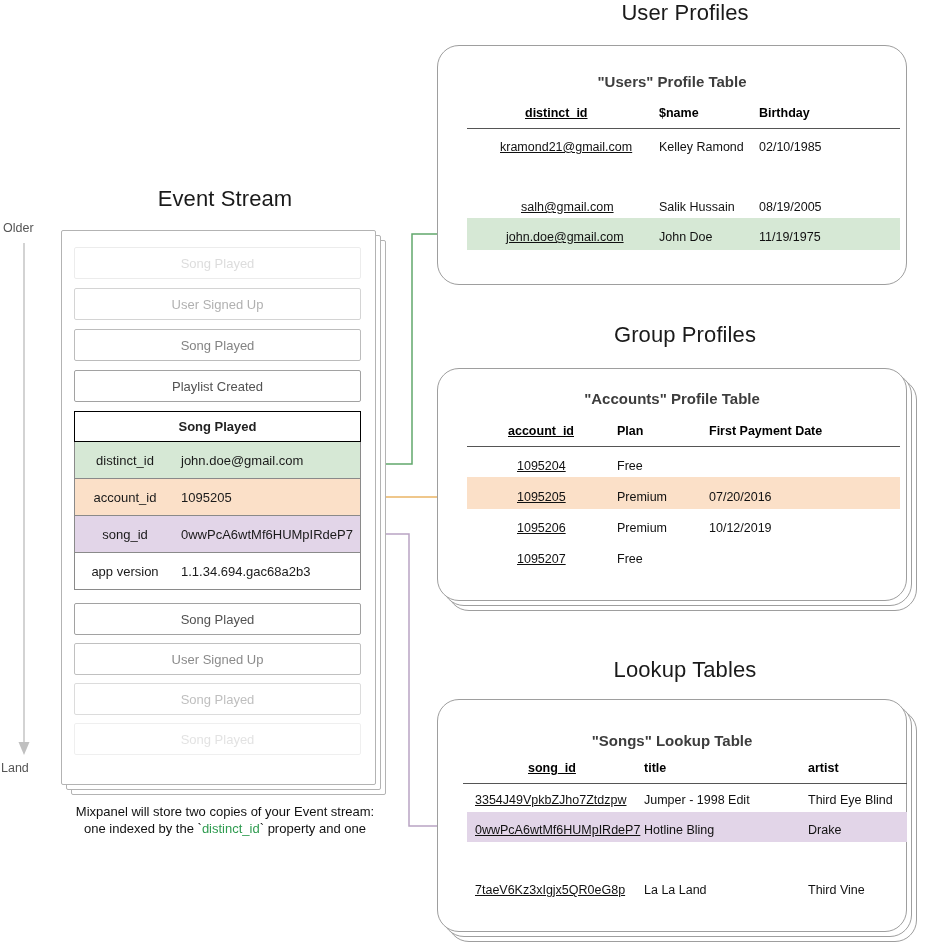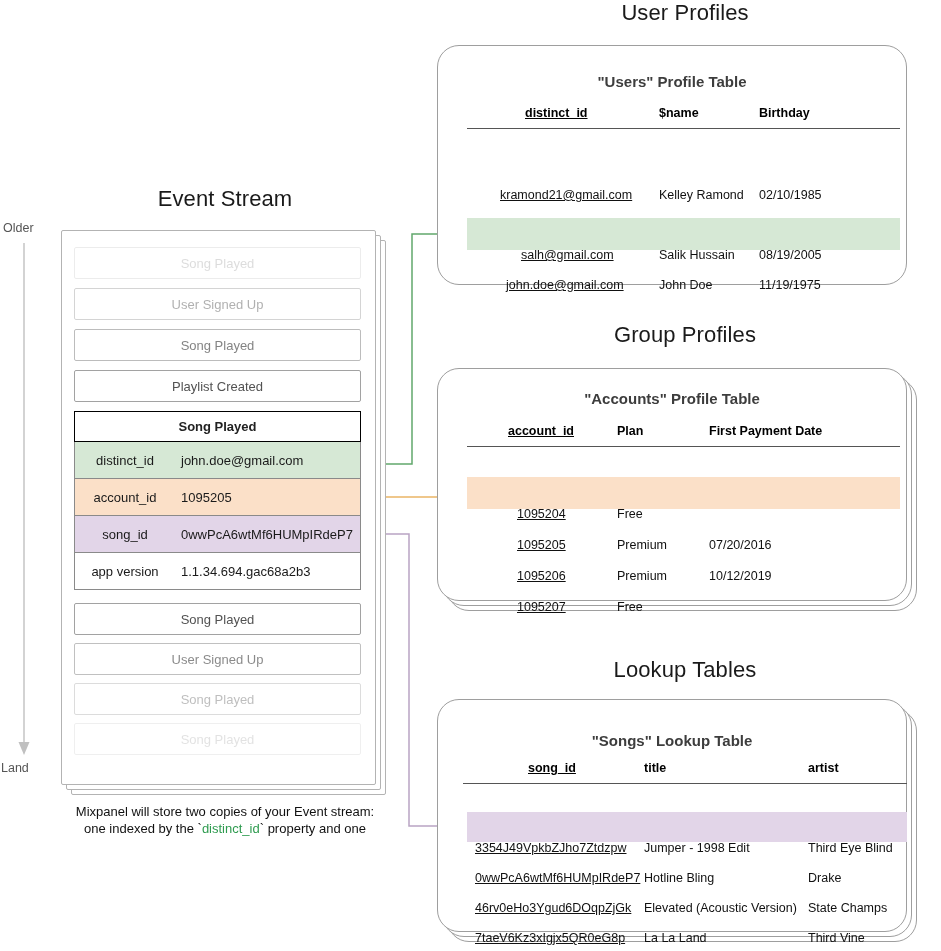--- a/index.html
+++ b/index.html
@@ -88,21 +88,21 @@
   .dtable{position:absolute;}
   .dt-h{
     position:absolute;
     font-size:12.5px;
     font-weight:bold;
     color:#000;
     white-space:nowrap;
   }
   .dt-h.ul{text-decoration:underline;}
   .dt-rule{position:absolute;height:1.3px;background:#555;}
-  .dt-row{position:absolute;width:100%;margin-top:48px;}
+  .dt-row{position:absolute;width:100%;}
   .dt-c{
     position:absolute;
     font-size:12.5px;
     color:#111;
     white-space:nowrap;
   }
   .dt-c.ul{text-decoration:underline;}
   .hl{position:absolute;}
 
   
@@ -311,25 +311,20 @@
       <div class="dt-c" style="left:207px;top:4px;">Jumper - 1998 Edit</div>
       <div class="dt-c" style="left:371px;top:4px;">Third Eye Blind</div>
     </div>
 
     <div class="dt-row" style="top:64px;height:30px;">
       <div class="dt-c ul" style="left:38px;top:4px;">0wwPcA6wtMf6HUMpIRdeP7</div>
       <div class="dt-c" style="left:207px;top:4px;">Hotline Bling</div>
       <div class="dt-c" style="left:371px;top:4px;">Drake</div>
     </div>
 
-    <div class="dt-row" style="top:94px;height:30px;">
-      <div class="dt-c ul" style="left:38px;top:4px;">46rv0eHo3Ygud6DOqpZjGk</div>
-      <div class="dt-c" style="left:207px;top:4px;">Elevated (Acoustic Version)</div>
-      <div class="dt-c" style="left:371px;top:4px;">State Champs</div>
-    </div>
 
     <div class="dt-row" style="top:124px;height:30px;">
       <div class="dt-c ul" style="left:38px;top:4px;">7taeV6Kz3xIgjx5QR0eG8p</div>
       <div class="dt-c" style="left:207px;top:4px;">La La Land</div>
       <div class="dt-c" style="left:371px;top:4px;">Third Vine</div>
     </div>
   </div>
 
 </div>
 

